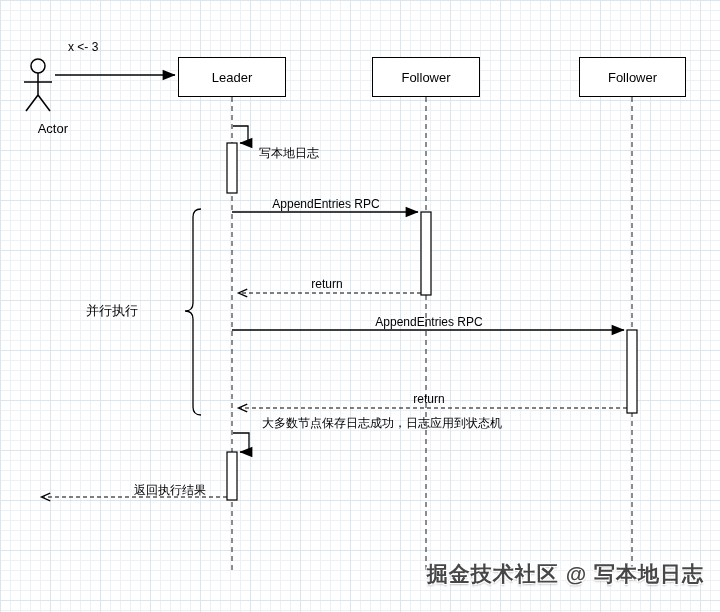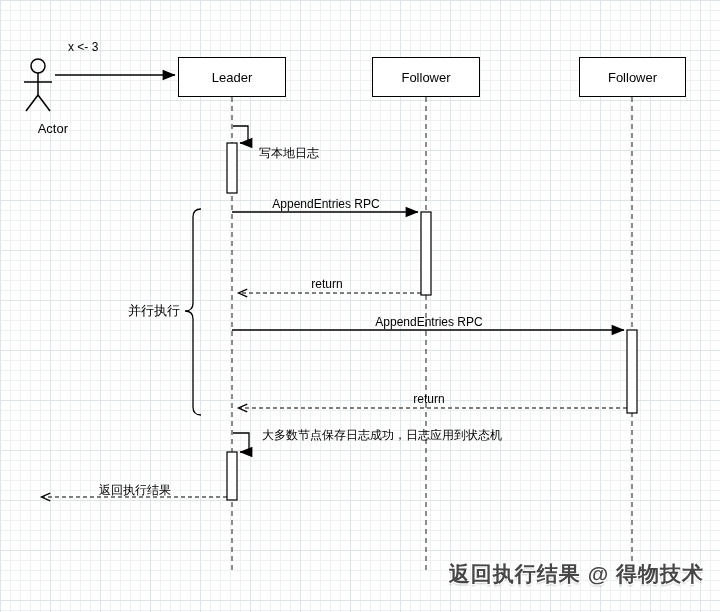--- a/index.html
+++ b/index.html
@@ -104,21 +104,21 @@
   <div class="lbl" style="left:259px;top:132px;margin-top:14px;">写本地日志</div>
 
   <div class="lbl" style="left:256px;top:197px;width:140px;text-align:center;">AppendEntries RPC</div>
 
   <div class="lbl" style="left:290px;top:277px;width:74px;text-align:center;">return</div>
 
   <div class="lbl" style="left:359px;top:315px;width:140px;text-align:center;">AppendEntries RPC</div>
 
   <div class="lbl" style="left:392px;top:392px;width:74px;text-align:center;">return</div>
 
-  <div class="lbl" style="left:86px;top:304px;width:94px;text-align:right;font-size:13px;">并行执行</div>
+  <div class="lbl" style="left:86px;top:304px;width:94px;text-align:left;font-size:13px;">并行执行</div>
 
-  <div class="lbl" style="left:262px;top:428px;">大多数节点保存日志成功，日志应用到状态机</div>
+  <div class="lbl" style="left:262px;top:416px;">大多数节点保存日志成功，日志应用到状态机</div>
 
-  <div class="lbl" style="left:90px;top:483px;width:90px;text-align:center;">返回执行结果</div>
+  <div class="lbl" style="left:90px;top:483px;width:90px;text-align:left;padding-left:44px;">返回执行结果</div>
 
-  <div class="watermark">返回执行结果 @ 得物技术</div>
+  <div class="watermark">掘金技术社区 @ 写本地日志</div>
 
 </div>
 
 </body></html>

